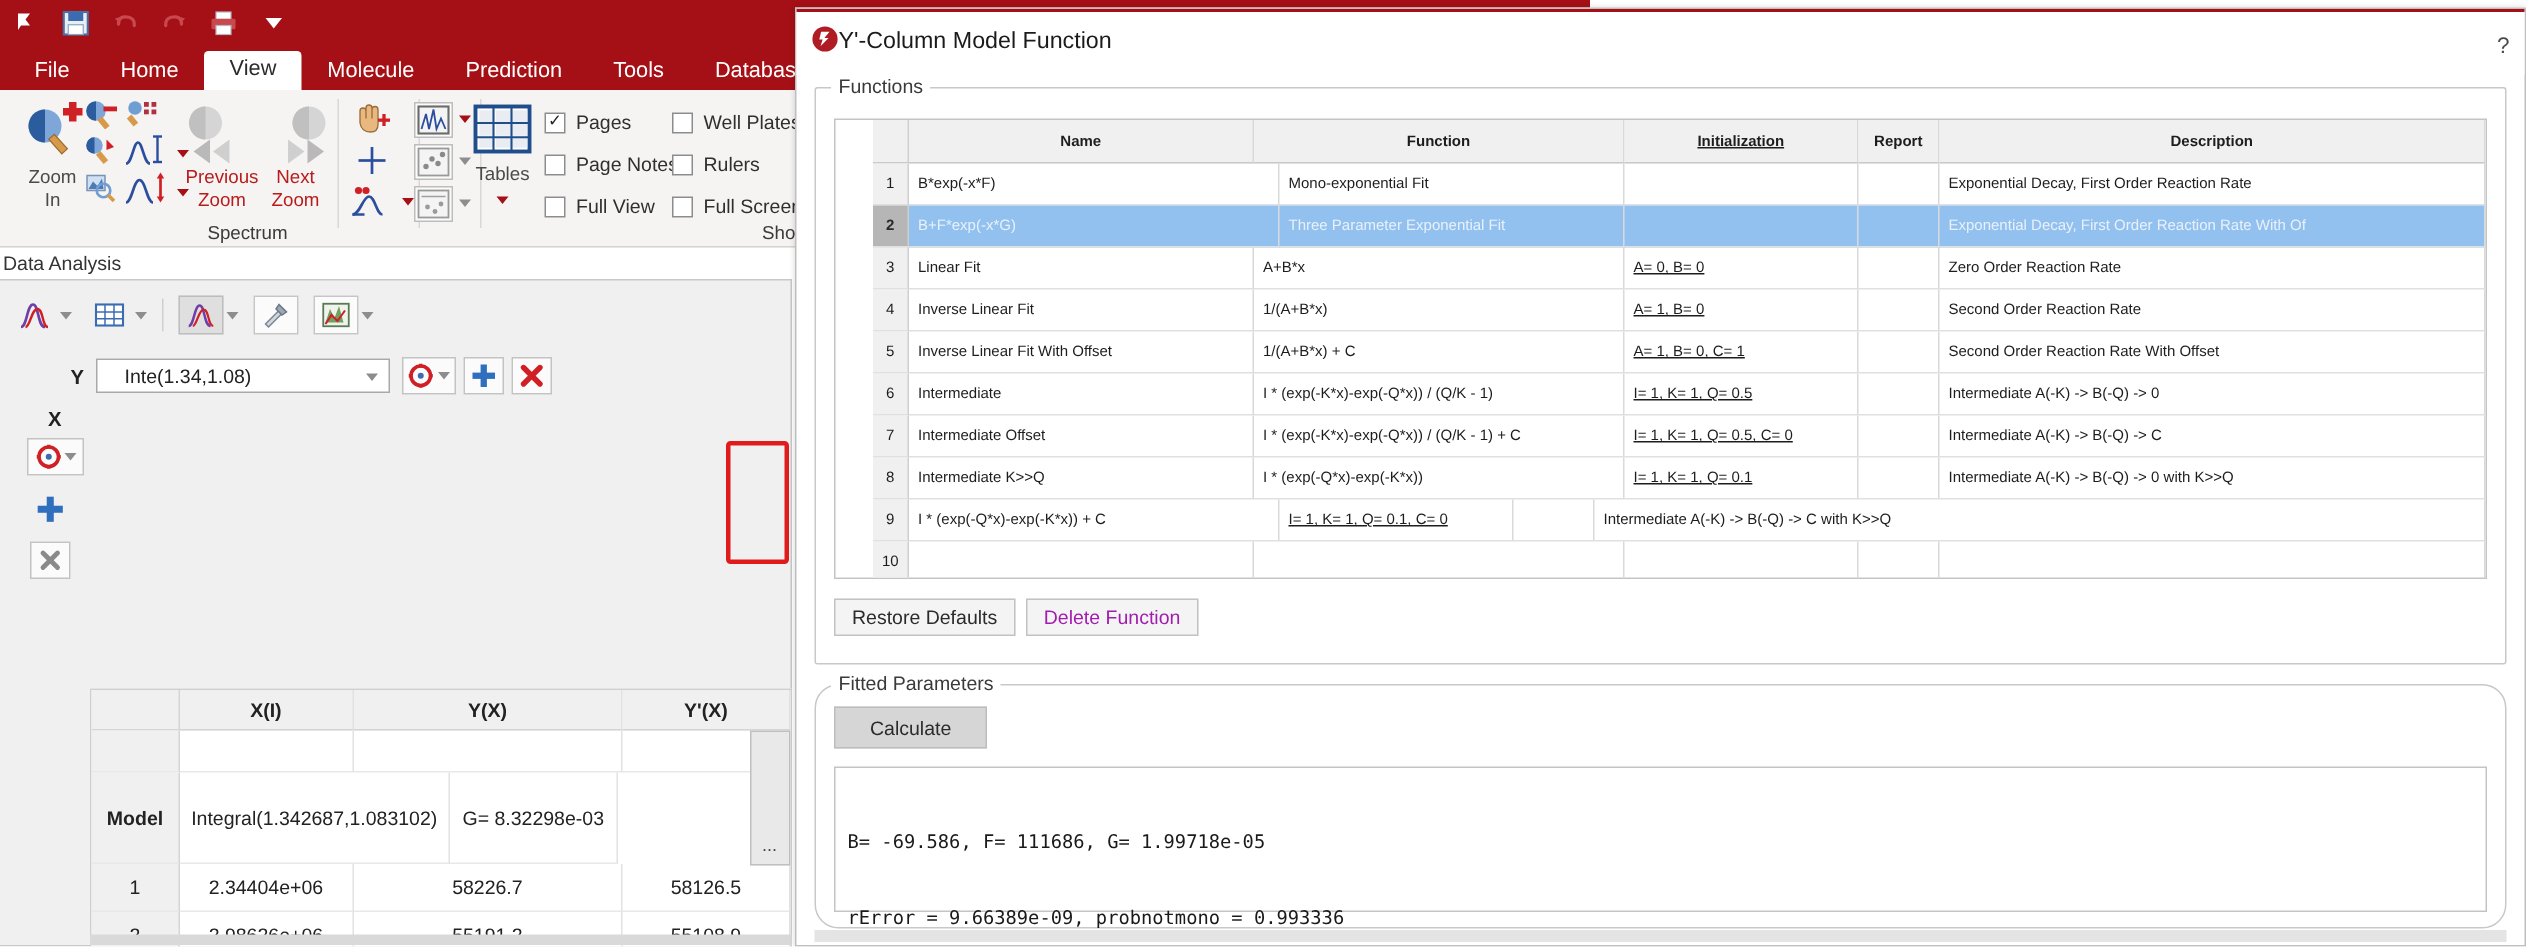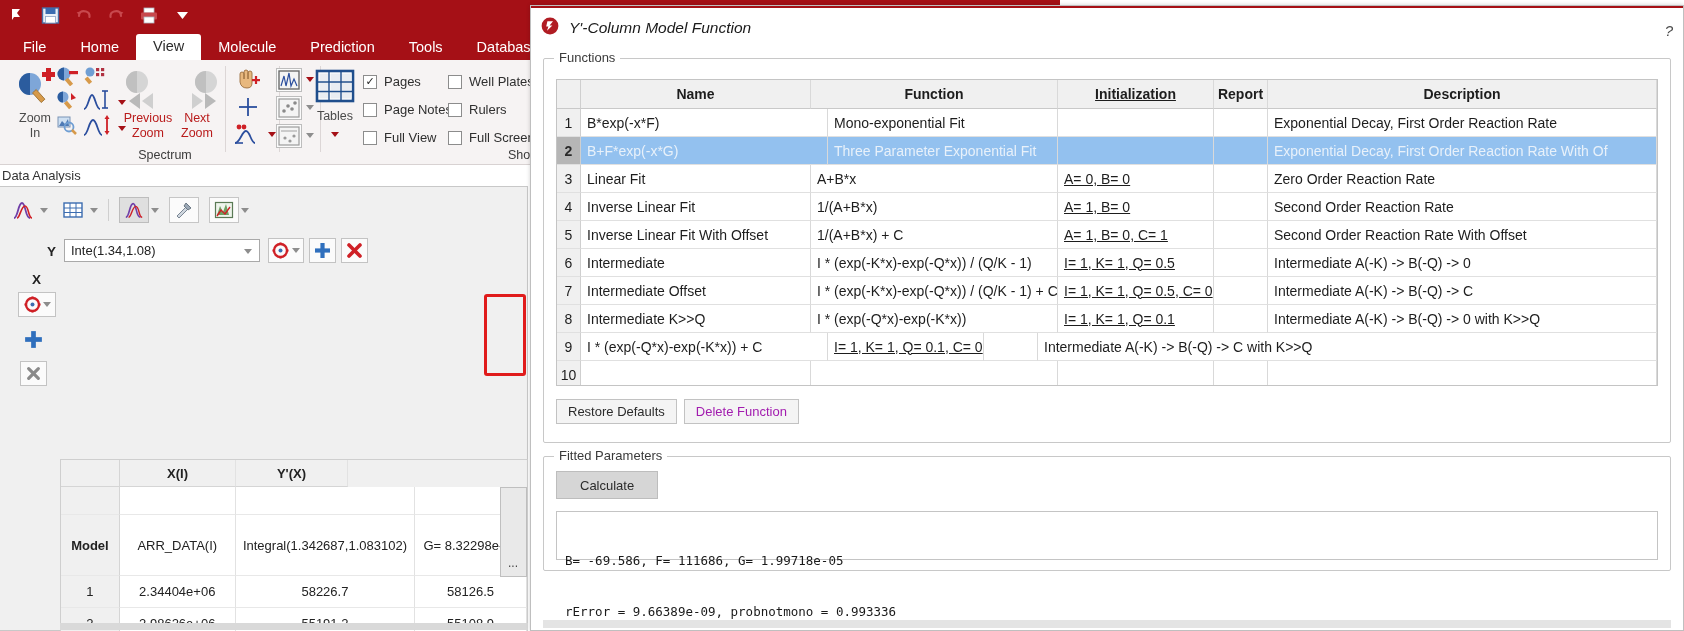--- a/index.html
+++ b/index.html
@@ -121,41 +121,42 @@
     position:absolute; left:60px; top:624px; width:468px; height:7px; background:#d9d9d9;
   }
 
   
   .dialog {
     position:absolute; left:530px; top:5px; width:1154px; height:626px;
     background:#ffffff; border:1px solid #bfbfbf;
     box-shadow: 0 0 4px rgba(0,0,0,.18);
   }
   .dlg-title {
-    height:44px; display:flex; align-items:center; padding-left:10px; gap:10px; background:#fff;font-style:italic;
+    height:44px; display:flex; align-items:center; padding-left:10px; background:#fff;
   }
   .dlg-title .t { font-size:15.5px; color:#1b1b1b; }
   .dlg-help {
     position:absolute; right:10px; top:16px; font-size:15px; color:#4b4b4b;
   }
   .dlg-topline { position:absolute; left:0; top:0; width:100%; height:2px; background:#a51016; }
 
   .gbox {
     position:absolute; border:1px solid #c8c8c8; border-radius:2px;
   }
   .gbox > .legend {
     position:absolute; top:-9px; left:10px; background:#fff; padding:0 5px;
     font-size:13px; color:#3a3a3a;
   }
 
   
   .ftable {
     position:absolute; left:12px; top:20px; right:12px; height:307px;
-    border:1px solid #c4c4c4; overflow:hidden; font-size:14px; color:#1d1d1d;
+    border:1px solid #c4c4c4; overflow:hidden; font-size:10px; color:#1d1d1d;
     background:#fff;
+    padding-left:25px;
   }
   .ft-row { display:flex; height:28px; }
   .ft-row.hdr { height:29px; }
   .ft-c {
     border-right:1px solid #d9d9d9; border-bottom:1px solid #e0e0e0;
     display:flex; align-items:center; padding:0 6px; white-space:nowrap; overflow:hidden;
   }
   .ft-row.hdr .ft-c {
     background:#f0f0f0; font-weight:bold; justify-content:center; border-bottom:1px solid #c9c9c9;
   }
@@ -510,21 +511,21 @@
               <path d="M3 14 L6 5 L9 11 L12 3 L15 14 Z" fill="#4d8b3e" opacity="0.8"></path>
               <path d="M3 15 L7 9 L11 13 L16 6" stroke="#cf2026" stroke-width="1.4" fill="none"></path>
             </svg>
           </div>
           <div class="caret-gray"></div>
         </div>
       </div>
 
       <div style="position:absolute; left:47px; top:57px; font-weight:bold; font-size:13.5px; color:#222;">Y</div>
       <div style="position:absolute; left:64px; top:52px; width:196px; height:23px; background:#fff;
-                  border:1px solid #a9a9a9; font-size:13px; color:#222; display:flex; align-items:center; padding-left:6px;text-align:center;">
+                  border:1px solid #a9a9a9; font-size:13px; color:#222; display:flex; align-items:center; padding-left:18px;text-align:center;">
         <span>Inte(1.34,1.08)</span>
         <span style="position:absolute; right:7px; top:9px;" class="caret-gray"></span>
       </div>
 
       <div class="ibtn" style="left:268px; top:51px; width:36px;">
         <svg width="17" height="17" viewBox="0 0 17 17">
           <circle cx="8.5" cy="8.5" r="6.5" fill="none" stroke="#cf2026" stroke-width="2.4"></circle>
           <circle cx="8.5" cy="8.5" r="2" fill="#3b6cb0"></circle>
           <g stroke="#cf2026" stroke-width="2.2">
               <line x1="8.5" y1="0.5" x2="8.5" y2="3"></line>
@@ -580,31 +581,31 @@
             <line x1="3" y1="3" x2="14" y2="14"></line>
               <line x1="14" y1="3" x2="3" y2="14"></line>
             </g>
           </svg>
       </div>
 
       <div class="dgrid">
         <div class="dg-row dg-hdr">
           <div class="dg-c idx"></div>
           <div class="dg-c c1">X(I)</div>
+          <div class="dg-c c2">Y(X)</div>
           <div class="dg-c c3">Y'(X)</div>
         </div>
         <div class="dg-row blank">
           <div class="dg-c idx"></div>
             <div class="dg-c c1"></div>
             <div class="dg-c c2"></div>
             <div class="dg-c c3"></div>
         </div>
         <div class="dg-row model">
           <div class="dg-c idx model-lbl">Model</div>
-          <div class="dg-c c1">ARR_DATA(I)</div>
           <div class="dg-c c2">Integral(1.342687,1.083102)</div>
           <div class="dg-c c3">G= 8.32298e-03</div>
         </div>
 
         <div class="dg-row">
           <div class="dg-c idx">1</div>
           <div class="dg-c c1">2.34404e+06</div>
           <div class="dg-c c2">58226.7</div>
           <div class="dg-c c3">58126.5</div>
         </div>
@@ -743,21 +744,21 @@
           <div class="ft-c desc"></div>
         </div>
       </div>
 
       <div style="position:absolute; left:12px; top:340px; display:flex; gap:7px;">
         <div class="fbtn">Restore Defaults</div>
         <div class="fbtn disabled">Delete Function</div>
       </div>
     </div>
 
-    <div class="gbox" style="left:12px; top:450px; right:12px; height:115px;">
+    <div class="gbox" style="left:12px; top:450px; right:12px; height:163px;border-radius:16px;">
       <div class="legend">Fitted Parameters</div>
 
       <div class="fbtn gray" style="position:absolute; left:12px; top:14px;">Calculate</div>
 
       <div class="results">
         <div>B= -69.586, F= 111686, G= 1.99718e-05</div>
         <div>rError = 9.66389e-09, probnotmono = 0.993336</div>
       </div>
     </div>
 

